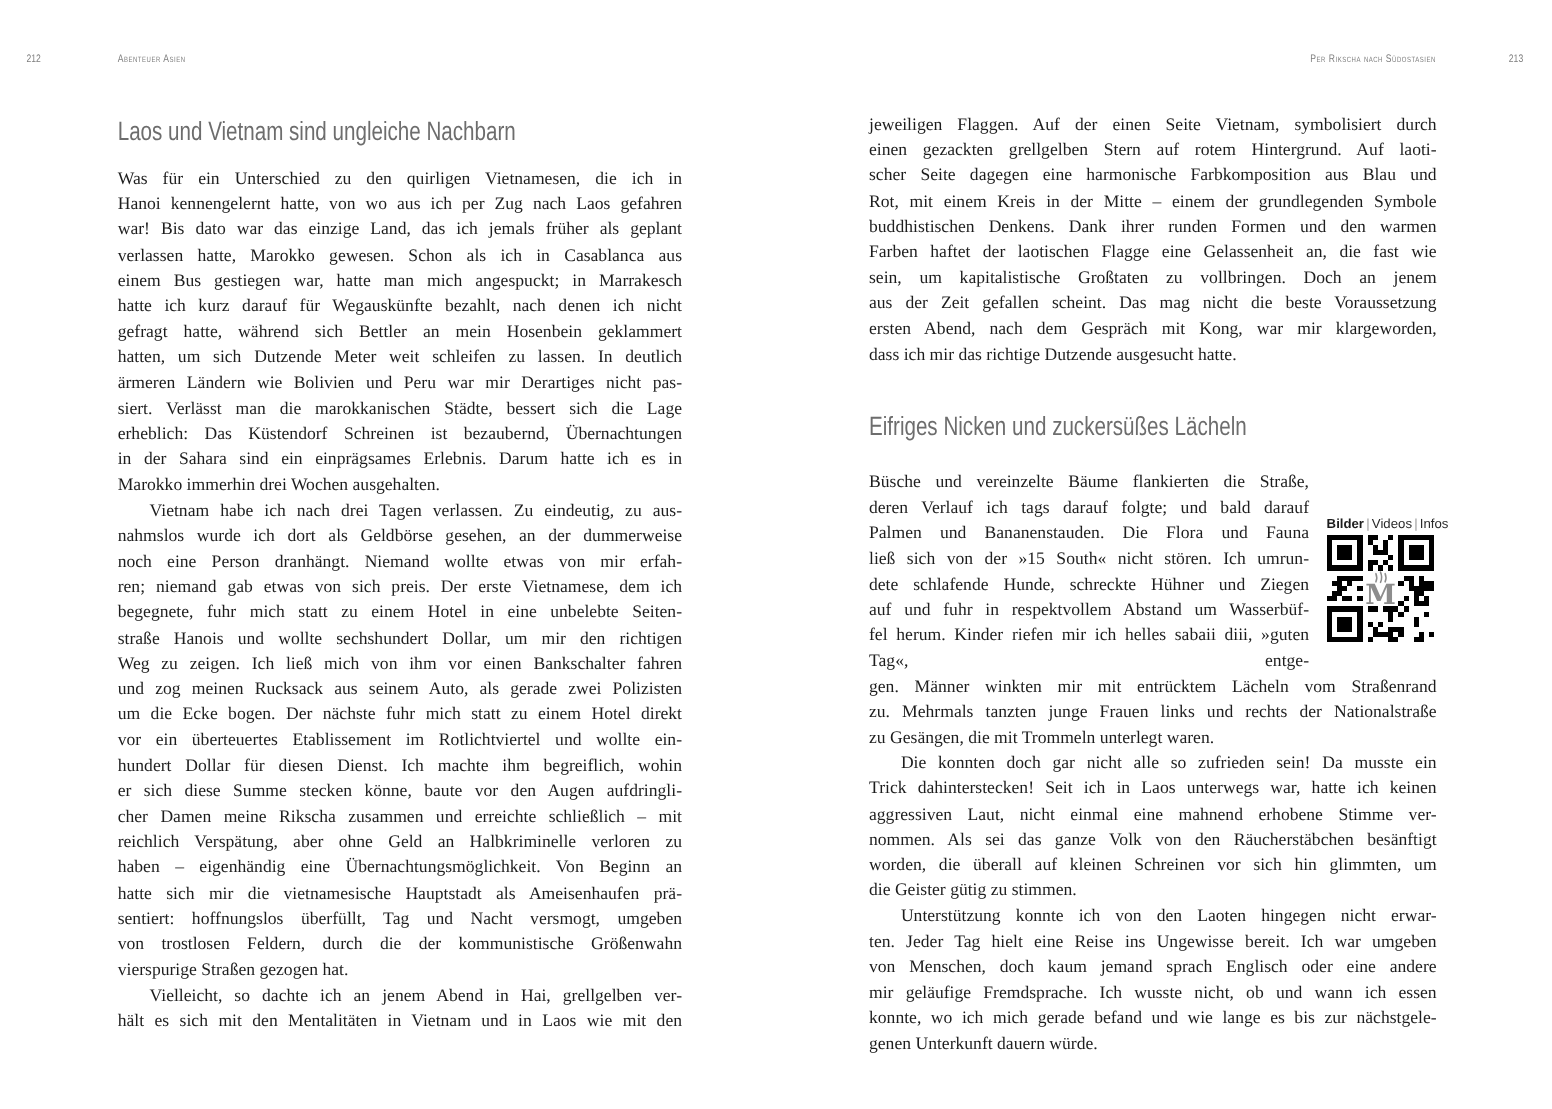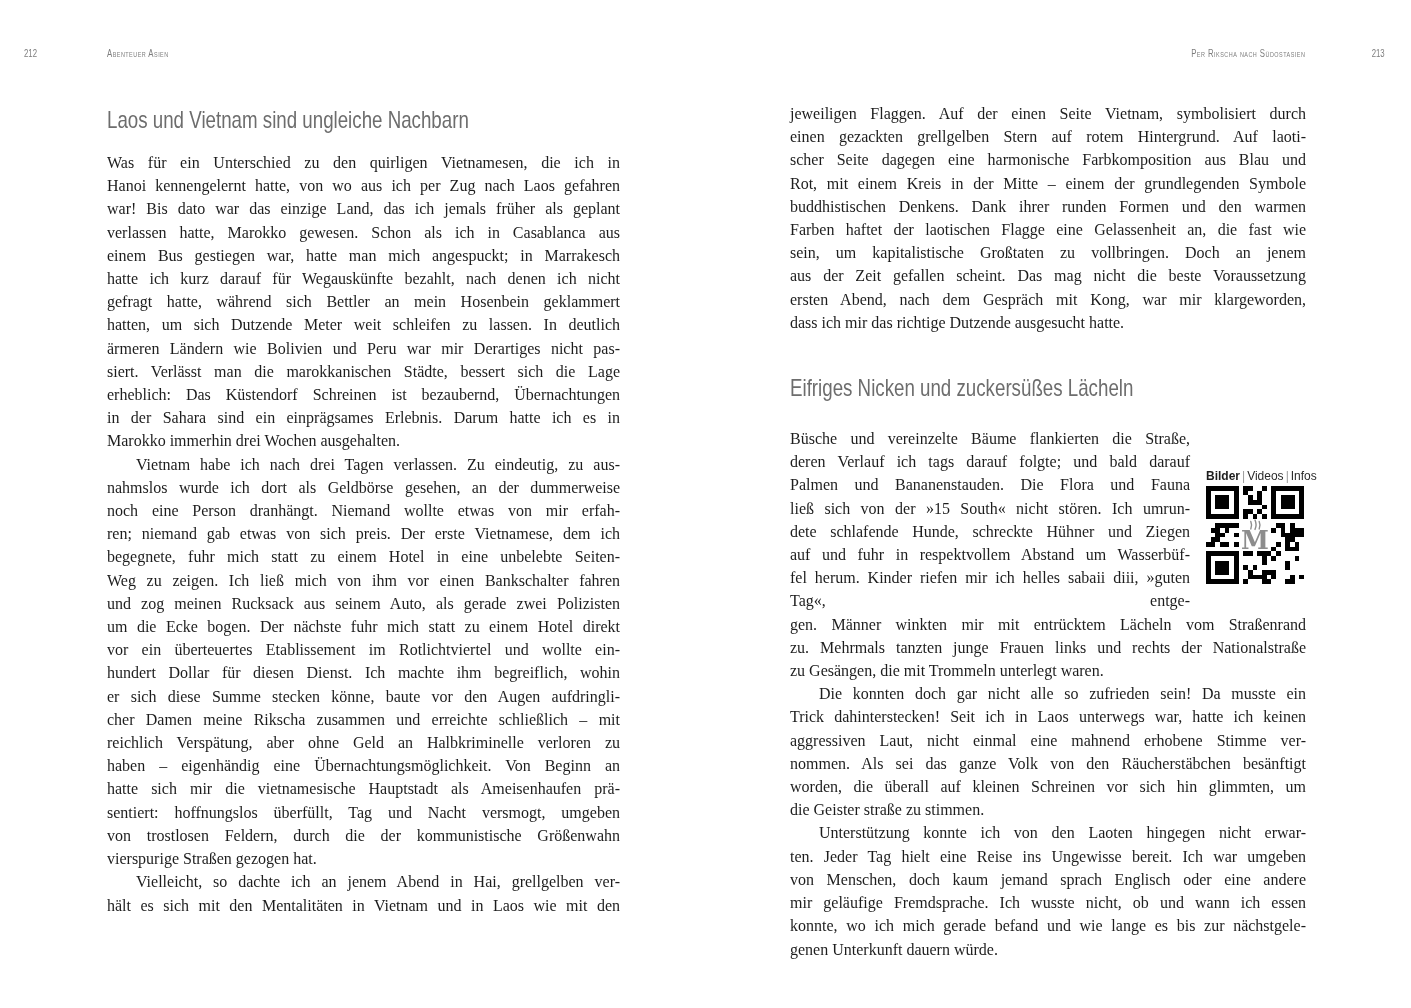--- a/index.html
+++ b/index.html
@@ -77,20 +77,21 @@
         <div class="line">erheblich: Das Küstendorf Schreinen ist bezaubernd, Übernachtungen</div>
         <div class="line">in der Sahara sind ein einprägsames Erlebnis. Darum hatte ich es in</div>
         <div class="line last">Marokko immerhin drei Wochen ausgehalten.</div>
       </div>
       <div class="para">
         <div class="line indent">Vietnam habe ich nach drei Tagen verlassen. Zu eindeutig, zu aus-</div>
         <div class="line">nahmslos wurde ich dort als Geldbörse gesehen, an der dummerweise</div>
         <div class="line">noch eine Person dranhängt. Niemand wollte etwas von mir erfah-</div>
         <div class="line">ren; niemand gab etwas von sich preis. Der erste Vietnamese, dem ich</div>
         <div class="line">begegnete, fuhr mich statt zu einem Hotel in eine unbelebte Seiten-</div>
+        <div class="line">straße Hanois und wollte sechshundert Dollar, um mir den richtigen</div>
         <div class="line">Weg zu zeigen. Ich ließ mich von ihm vor einen Bankschalter fahren</div>
         <div class="line">und zog meinen Rucksack aus seinem Auto, als gerade zwei Polizisten</div>
         <div class="line">um die Ecke bogen. Der nächste fuhr mich statt zu einem Hotel direkt</div>
         <div class="line">vor ein überteuertes Etablissement im Rotlichtviertel und wollte ein-</div>
         <div class="line">hundert Dollar für diesen Dienst. Ich machte ihm begreiflich, wohin</div>
         <div class="line">er sich diese Summe stecken könne, baute vor den Augen aufdringli-</div>
         <div class="line">cher Damen meine Rikscha zusammen und erreichte schließlich – mit</div>
         <div class="line">reichlich Verspätung, aber ohne Geld an Halbkriminelle verloren zu</div>
         <div class="line">haben – eigenhändig eine Übernachtungsmöglichkeit. Von Beginn an</div>
         <div class="line">hatte sich mir die vietnamesische Hauptstadt als Ameisenhaufen prä-</div>
@@ -332,21 +333,21 @@
         <div class="line">gen. Männer winkten mir mit entrücktem Lächeln vom Straßenrand</div>
         <div class="line">zu. Mehrmals tanzten junge Frauen links und rechts der Nationalstraße</div>
         <div class="line last">zu Gesängen, die mit Trommeln unterlegt waren.</div>
       </div>
       <div class="para">
         <div class="line indent">Die konnten doch gar nicht alle so zufrieden sein! Da musste ein</div>
         <div class="line">Trick dahinterstecken! Seit ich in Laos unterwegs war, hatte ich keinen</div>
         <div class="line">aggressiven Laut, nicht einmal eine mahnend erhobene Stimme ver-</div>
         <div class="line">nommen. Als sei das ganze Volk von den Räucherstäbchen besänftigt</div>
         <div class="line">worden, die überall auf kleinen Schreinen vor sich hin glimmten, um</div>
-        <div class="line last">die Geister straße zu stimmen.</div>
+        <div class="line last">die Geister gütig zu stimmen.</div>
       </div>
       <div class="para">
         <div class="line indent">Unterstützung konnte ich von den Laoten hingegen nicht erwar-</div>
         <div class="line">ten. Jeder Tag hielt eine Reise ins Ungewisse bereit. Ich war umgeben</div>
         <div class="line">von Menschen, doch kaum jemand sprach Englisch oder eine andere</div>
         <div class="line">mir geläufige Fremdsprache. Ich wusste nicht, ob und wann ich essen</div>
         <div class="line">konnte, wo ich mich gerade befand und wie lange es bis zur nächstgele-</div>
         <div class="line last">genen Unterkunft dauern würde.</div>
       </div>
     </div>

